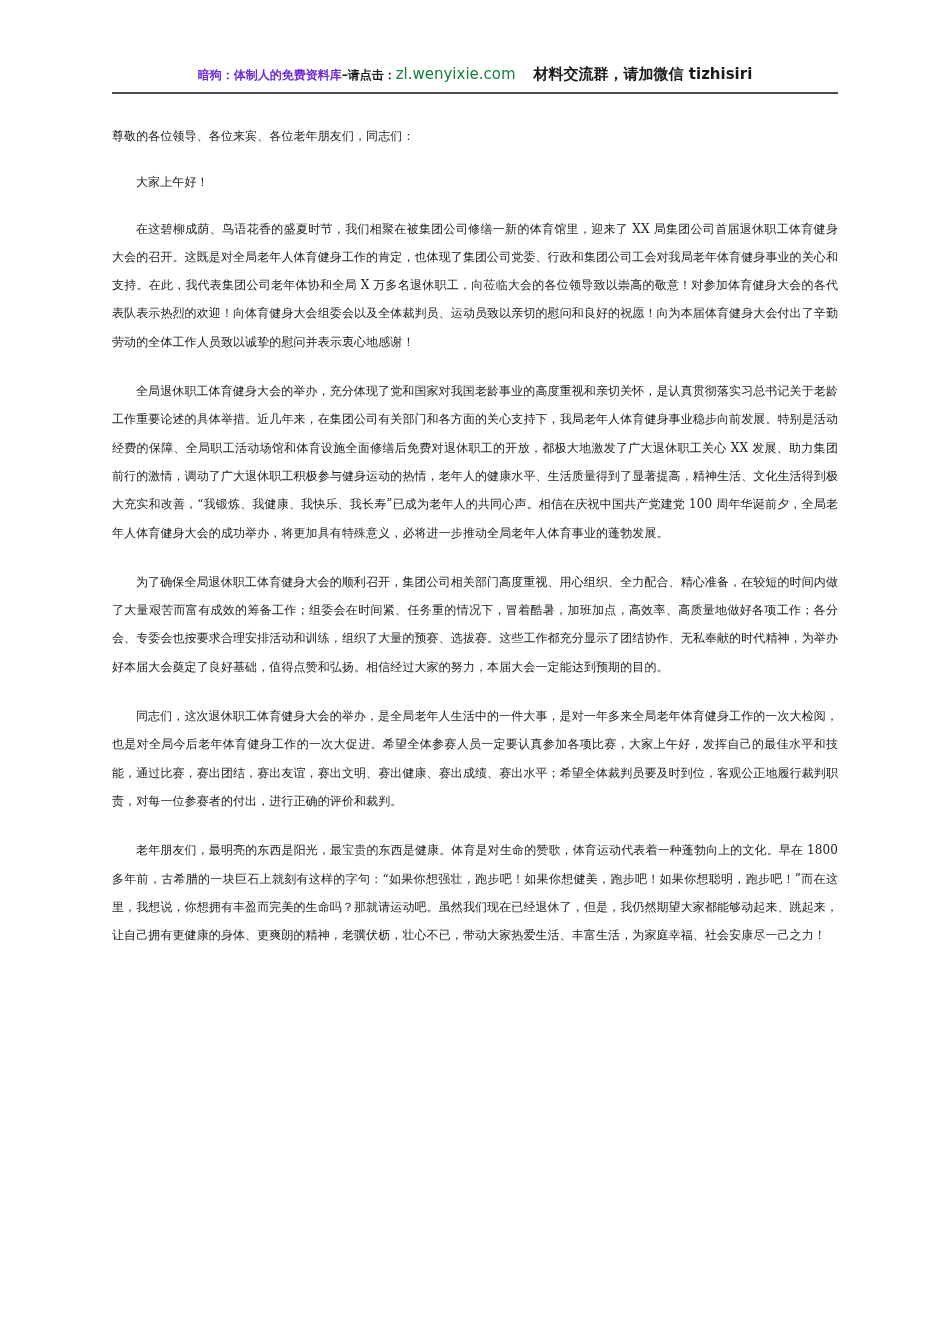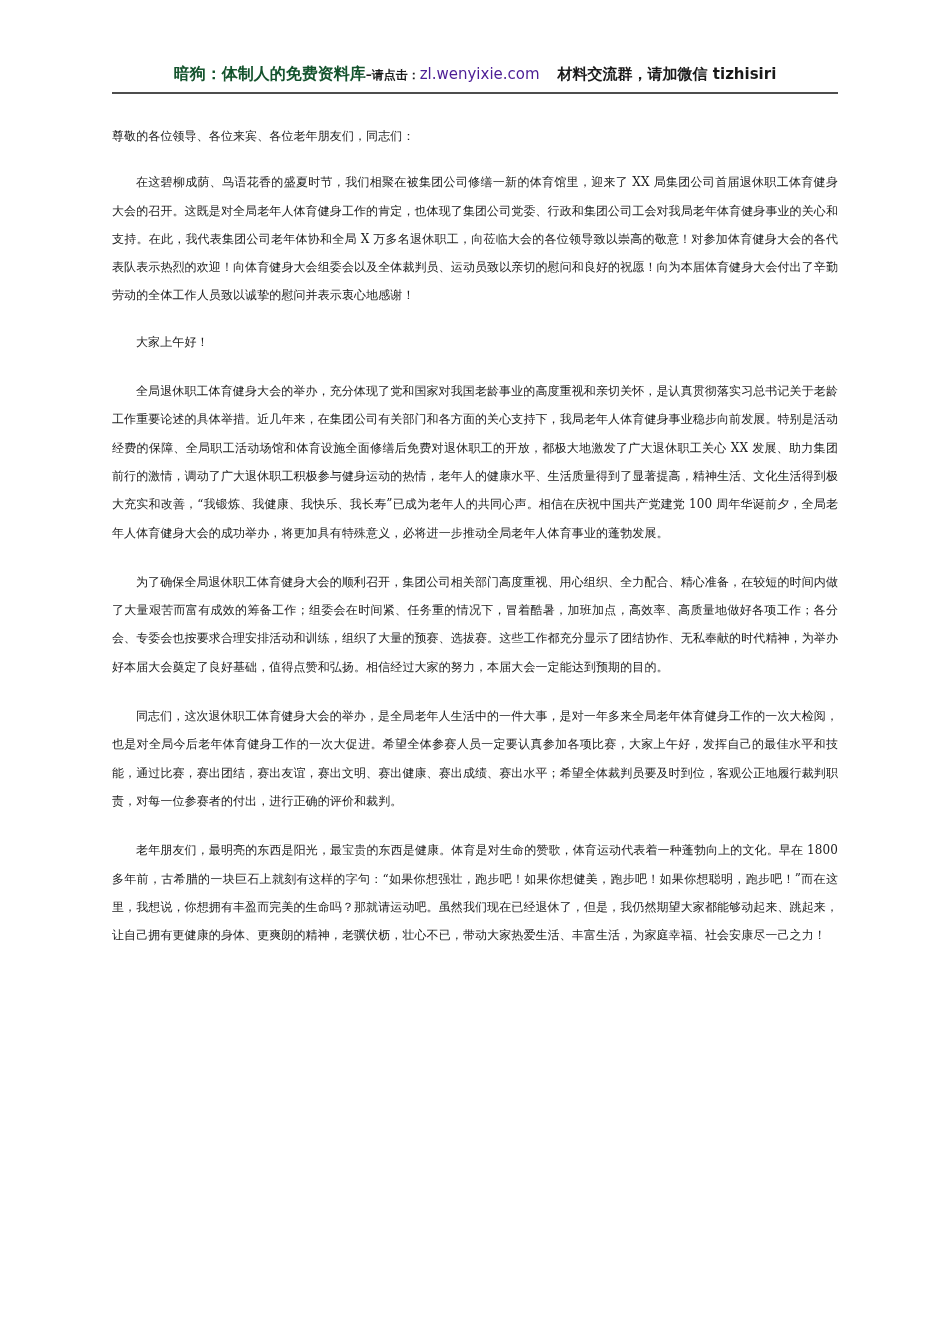--- a/index.html
+++ b/index.html
@@ -32,33 +32,33 @@
     font-size: 15.5px;
     line-height: 24px;
     letter-spacing: 0px;
     text-align: center;
   }
   .banner-inner {
     display: inline-block;
     white-space: nowrap;
   }
   .banner .b-red {
-    color: #14532d;
+    color: #6d28d9;
     font-weight: bold;
     font-family: Liberation Serif, serif;
-    font-size: 16px;
+    font-size: 12px;
   }
   .banner .b-dark {
     color: #1a1a1a;
     font-weight: bold;
     font-family: "DejaVu Sans", "Liberation Sans", sans-serif;
     font-size: 12px;
   }
   .banner .b-link {
-    color: #4c1d95;
+    color: #15803d;
     font-family: "DejaVu Sans", "Liberation Sans", sans-serif;
     font-size: 15px;
     text-decoration: none;
   }
   .banner .b-tail {
     color: #1a1a1a;
     font-weight: bold;
     font-family: "DejaVu Sans", "Liberation Sans", sans-serif;
     font-size: 15px;
     padding-left: 18px;
@@ -104,21 +104,21 @@
 
   <div class="banner">
     <span class="banner-inner">
       <span class="b-red">暗狗：体制人的免费资料库</span><span class="b-dark">–请点击：</span><span class="b-link">zl.wenyixie.com</span><span class="b-tail">材料交流群，请加微信 tizhisiri</span>
     </span>
   </div>
   <div class="banner-rule"></div>
 
   <div class="doc-body">
     <p class="para">尊敬的各位领导、各位来宾、各位老年朋友们，同志们：</p>
+    <p class="para indent gap-small">大家上午好！</p>
     <p class="para indent gap-small">在这碧柳成荫、鸟语花香的盛夏时节，我们相聚在被集团公司修缮一新的体育馆里，迎来了 XX 局集团公司首届退休职工体育健身大会的召开。这既是对全局老年人体育健身工作的肯定，也体现了集团公司党委、行政和集团公司工会对我局老年体育健身事业的关心和支持。在此，我代表集团公司老年体协和全局 X 万多名退休职工，向莅临大会的各位领导致以崇高的敬意！对参加体育健身大会的各代表队表示热烈的欢迎！向体育健身大会组委会以及全体裁判员、运动员致以亲切的慰问和良好的祝愿！向为本届体育健身大会付出了辛勤劳动的全体工作人员致以诚挚的慰问并表示衷心地感谢！</p>
-    <p class="para indent gap-small">大家上午好！</p>
     <p class="para indent gap">全局退休职工体育健身大会的举办，充分体现了党和国家对我国老龄事业的高度重视和亲切关怀，是认真贯彻落实习总书记关于老龄工作重要论述的具体举措。近几年来，在集团公司有关部门和各方面的关心支持下，我局老年人体育健身事业稳步向前发展。特别是活动经费的保障、全局职工活动场馆和体育设施全面修缮后免费对退休职工的开放，都极大地激发了广大退休职工关心 XX 发展、助力集团前行的激情，调动了广大退休职工积极参与健身运动的热情，老年人的健康水平、生活质量得到了显著提高，精神生活、文化生活得到极大充实和改善，“我锻炼、我健康、我快乐、我长寿”已成为老年人的共同心声。相信在庆祝中国共产党建党 100 周年华诞前夕，全局老年人体育健身大会的成功举办，将更加具有特殊意义，必将进一步推动全局老年人体育事业的蓬勃发展。</p>
     <p class="para indent gap">为了确保全局退休职工体育健身大会的顺利召开，集团公司相关部门高度重视、用心组织、全力配合、精心准备，在较短的时间内做了大量艰苦而富有成效的筹备工作；组委会在时间紧、任务重的情况下，冒着酷暑，加班加点，高效率、高质量地做好各项工作；各分会、专委会也按要求合理安排活动和训练，组织了大量的预赛、选拔赛。这些工作都充分显示了团结协作、无私奉献的时代精神，为举办好本届大会奠定了良好基础，值得点赞和弘扬。相信经过大家的努力，本届大会一定能达到预期的目的。</p>
     <p class="para indent gap">同志们，这次退休职工体育健身大会的举办，是全局老年人生活中的一件大事，是对一年多来全局老年体育健身工作的一次大检阅，也是对全局今后老年体育健身工作的一次大促进。希望全体参赛人员一定要认真参加各项比赛，大家上午好，发挥自己的最佳水平和技能，通过比赛，赛出团结，赛出友谊，赛出文明、赛出健康、赛出成绩、赛出水平；希望全体裁判员要及时到位，客观公正地履行裁判职责，对每一位参赛者的付出，进行正确的评价和裁判。</p>
     <p class="para indent gap">老年朋友们，最明亮的东西是阳光，最宝贵的东西是健康。体育是对生命的赞歌，体育运动代表着一种蓬勃向上的文化。早在 1800 多年前，古希腊的一块巨石上就刻有这样的字句：“如果你想强壮，跑步吧！如果你想健美，跑步吧！如果你想聪明，跑步吧！”而在这里，我想说，你想拥有丰盈而完美的生命吗？那就请运动吧。虽然我们现在已经退休了，但是，我仍然期望大家都能够动起来、跳起来，让自己拥有更健康的身体、更爽朗的精神，老骥伏枥，壮心不已，带动大家热爱生活、丰富生活，为家庭幸福、社会安康尽一己之力！</p>
   </div>
 
 </div>
 
 </body></html>

